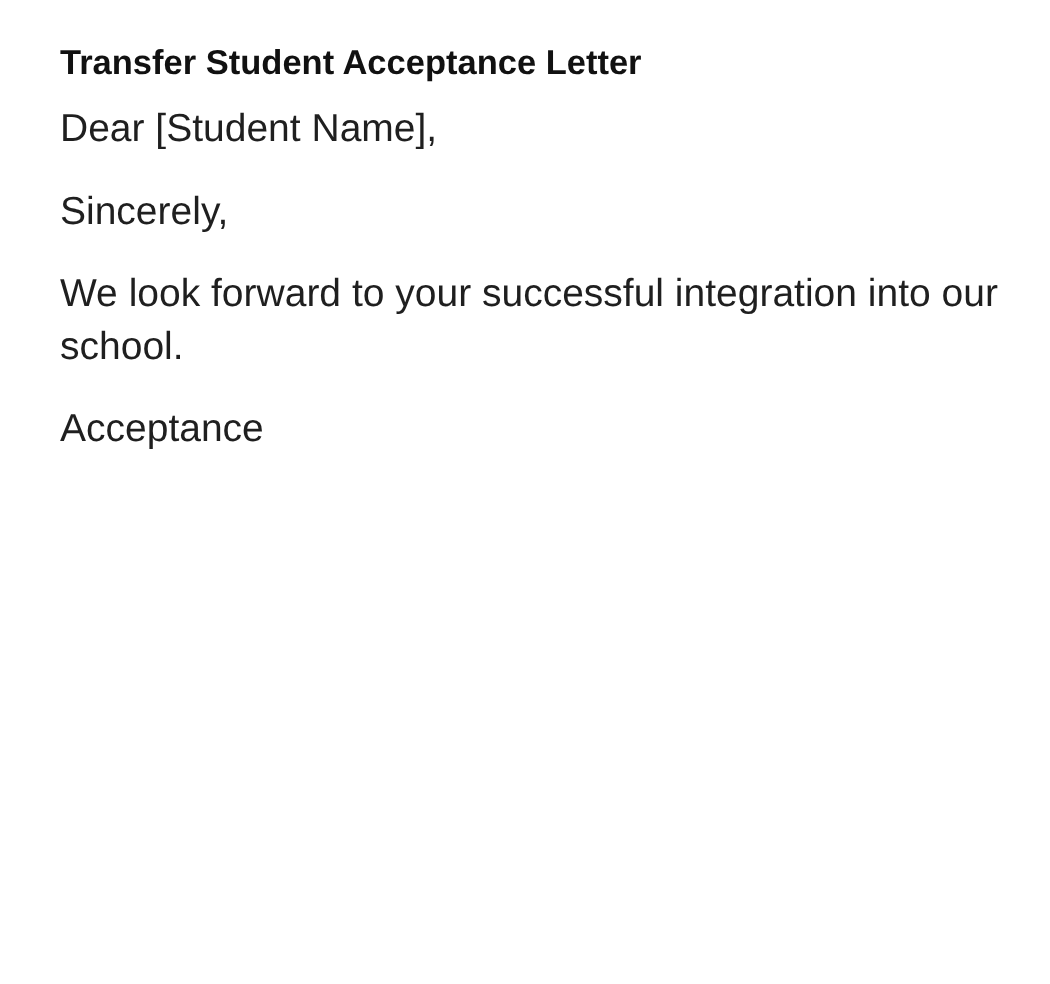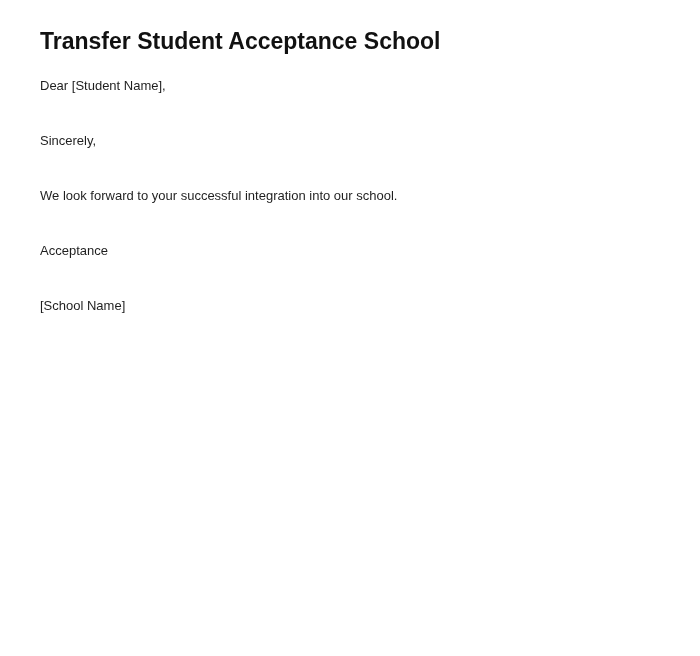--- a/index.html
+++ b/index.html
@@ -21,37 +21,36 @@
   }
   .doc h1 {
     margin: 0 0 12px 0;
     font-size: 23px;
     line-height: 30px;
     font-weight: 700;
     color: #111111;
   }
   .doc p {
     margin: 0 0 20px 0;
-    font-size: 13px;
+    font-size: 26px;
     line-height: 35px;
     font-weight: 400;
     color: #1f1f1f;
     white-space: pre-line; 
   }
 </style>
 </head>
 <body>
 
 <div class="doc">
-  <h1>Transfer Student Acceptance School</h1>
+  <h1>Transfer Student Acceptance Letter</h1>
 
   <p>Dear [Student Name],</p>
 
 
 
   <p>Sincerely,</p>
 
   <p>We look forward to your successful integration into our school.</p>
 
   <p>Acceptance</p>
 
-  <p>[School Name]</p>
 </div>
 
 </body></html>

